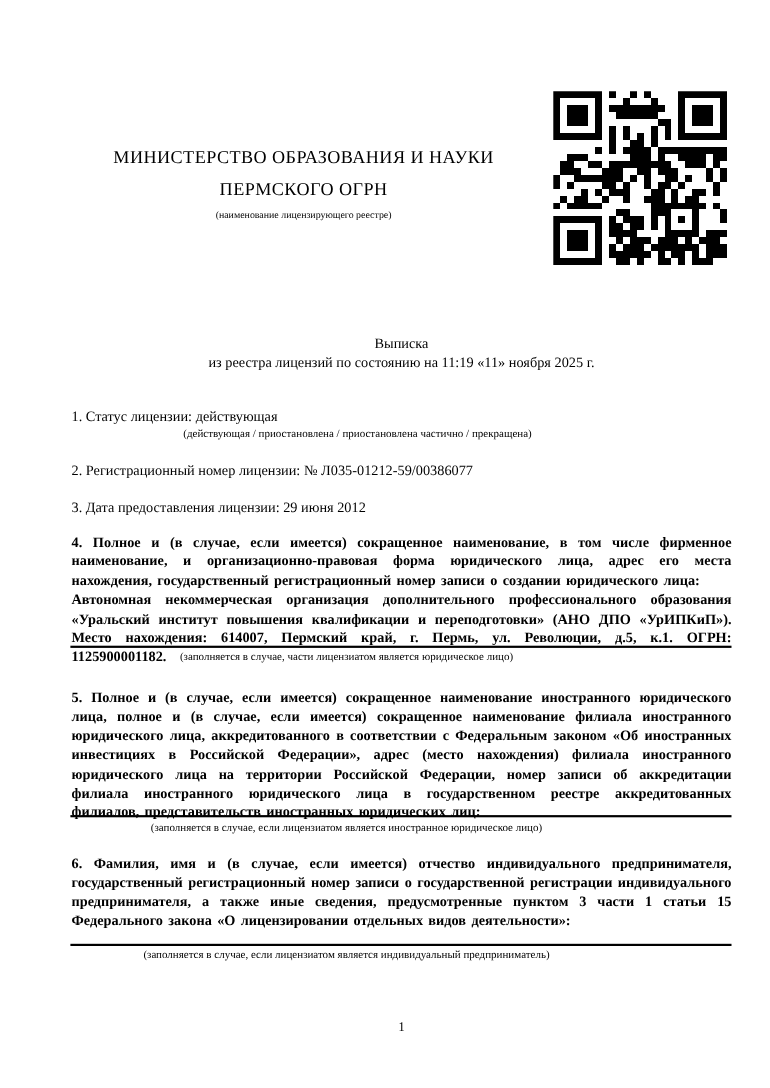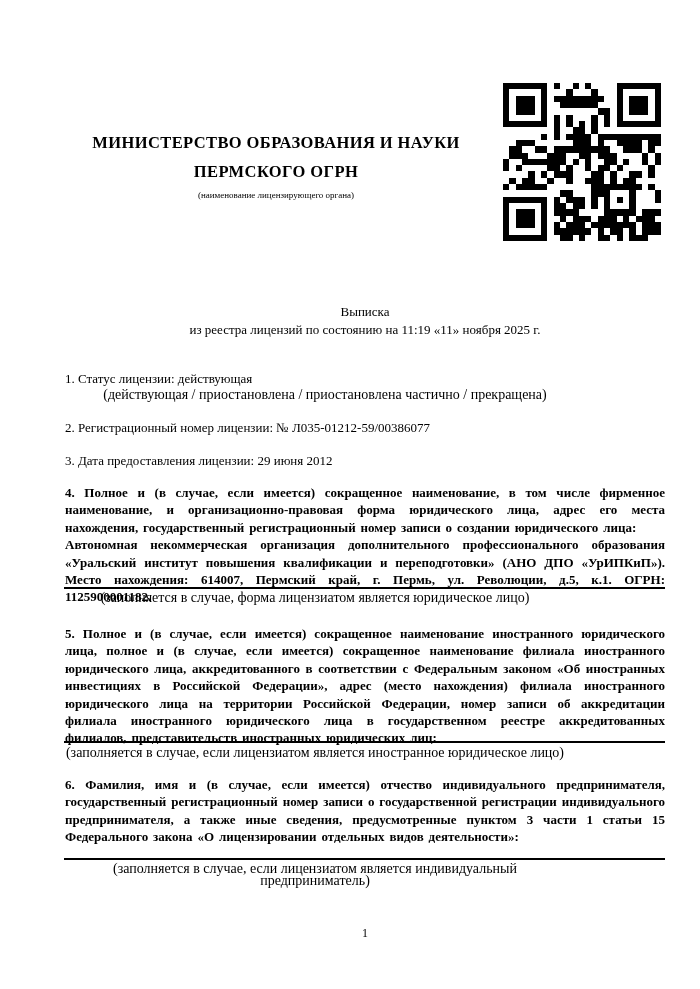--- a/index.html
+++ b/index.html
@@ -12,61 +12,61 @@
     overflow: hidden;
   }
   .page { position: absolute; inset: 0; background: #ffffff; }
 
   
   .header-block {
     position: absolute; top: 128px; left: 65px; width: 422px;
     text-align: center;
   }
   .ministry-line {
-    font-weight: bold; font-size: 16.5px; line-height: 29px;
+    font-weight: normal; font-size: 16.5px; line-height: 29px;
     letter-spacing: 0.4px;
   }
   .header-caption { font-size: 9px; line-height: 12px; margin-top: 3px; }
 
   
   .qr { position: absolute; top: 83px; left: 503px; width: 158px; height: 158px; }
   .qr svg { display: block; width: 158px; height: 158px; shape-rendering: crispEdges; }
 
   
   .title-block {
     position: absolute; top: 303px; left: 65px; width: 600px;
     text-align: center; font-size: 13px; line-height: 17.5px;
   }
 
   
   .item { position: absolute; left: 65px; width: 600px; font-size: 13px; line-height: 17.4px; }
   .item p.just { text-align: justify; word-spacing: 1.6px; font-weight: bold; }
   .field-caption {
     position: absolute; left: 65px; width: 500px;
-    text-align: center; font-size: 14px; line-height: 12px;
+    text-align: center; font-size: 10px; line-height: 12px;
   }
   .field-caption.wide { width: 520px; }
   .rule {
     position: absolute; left: 64px; width: 601px; height: 0;
     border-top: 2px solid #000000;
   }
   .page-number {
     position: absolute; top: 926px; left: 65px; width: 600px;
     text-align: center; font-size: 12px;
   }
 </style>
 </head>
 <body>
 
 <div class="page">
 
   <div class="header-block">
     <div class="ministry-line">МИНИСТЕРСТВО ОБРАЗОВАНИЯ И НАУКИ</div>
     <div class="ministry-line">ПЕРМСКОГО ОГРН</div>
-    <div class="header-caption">(наименование лицензирующего органа)</div>
+    <div class="header-caption">(наименование лицензирующего реестре)</div>
   </div>
 
   <div class="qr" id="qr-box">
       <svg viewBox="0 0 25 25" xmlns="http://www.w3.org/2000/svg">
         <rect x="0" y="0" width="25" height="25" fill="#ffffff"></rect>
         <g fill="#000000">
           <rect x="0" y="0" width="1" height="1"></rect>
           <rect x="1" y="0" width="1" height="1"></rect>
           <rect x="2" y="0" width="1" height="1"></rect>
           <rect x="3" y="0" width="1" height="1"></rect>
@@ -422,21 +422,21 @@
 
   <div class="item" style="top:452px">
     <p>3. Дата предоставления лицензии: 29 июня 2012</p>
   </div>
 
   <div class="item" style="top:484px">
     <p class="just">4. Полное и (в случае, если имеется) сокращенное наименование, в том числе фирменное наименование, и организационно-правовая форма юридического лица, адрес его места нахождения, государственный регистрационный номер записи о создании юридического лица:</p>
     <p class="just">Автономная некоммерческая организация дополнительного профессионального образования «Уральский институт повышения квалификации и переподготовки» (АНО ДПО «УрИПКиП»). Место нахождения: 614007, Пермский край, г. Пермь, ул. Революции, д.5, к.1. ОГРН: 1125900001182.</p>
   </div>
   <div class="rule" style="top:587px"></div>
-  <div class="field-caption" style="top:592px">(заполняется в случае, форма лицензиатом является юридическое лицо)</div>
+  <div class="field-caption" style="top:592px">(заполняется в случае, части лицензиатом является юридическое лицо)</div>
 
   <div class="item" style="top:625px">
     <p class="just">5. Полное и (в случае, если имеется) сокращенное наименование иностранного юридического лица, полное и (в случае, если имеется) сокращенное наименование филиала иностранного юридического лица, аккредитованного в соответствии с Федеральным законом «Об иностранных инвестициях в Российской Федерации», адрес (место нахождения) филиала иностранного юридического лица на территории Российской Федерации, номер записи об аккредитации филиала иностранного юридического лица в государственном реестре аккредитованных филиалов, представительств иностранных юридических лиц:</p>
   </div>
   <div class="rule" style="top:741px"></div>
   <div class="field-caption" style="top:747px">(заполняется в случае, если лицензиатом является иностранное юридическое лицо)</div>
 
   <div class="item" style="top:776px">
     <p class="just">6. Фамилия, имя и (в случае, если имеется) отчество индивидуального предпринимателя, государственный регистрационный номер записи о государственной регистрации индивидуального предпринимателя, а также иные сведения, предусмотренные пунктом 3 части 1 статьи 15 Федерального закона «О лицензировании отдельных видов деятельности»:</p>
   </div>

